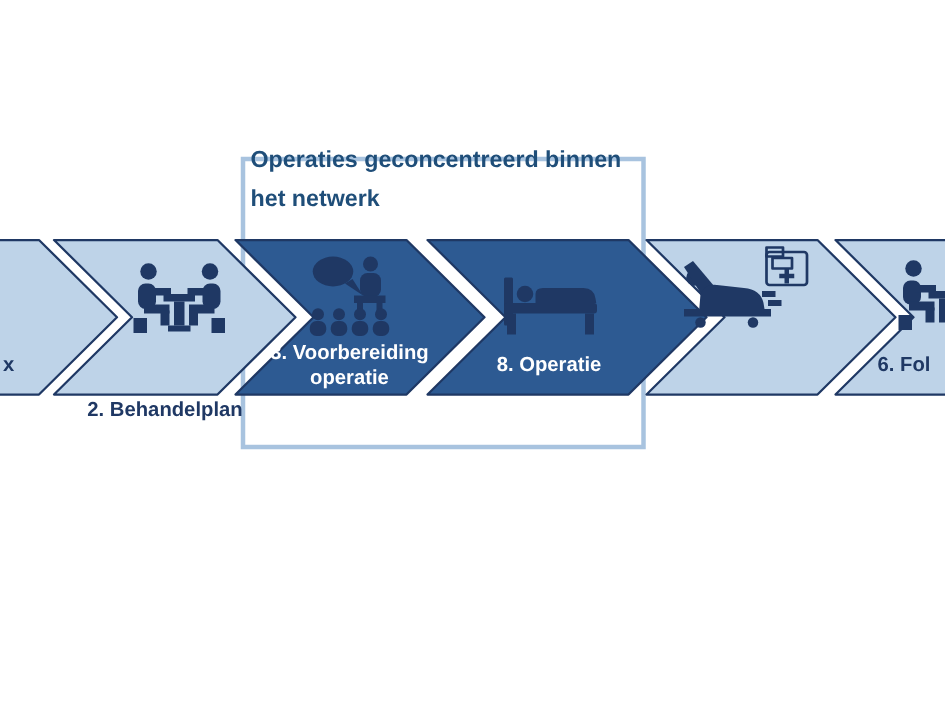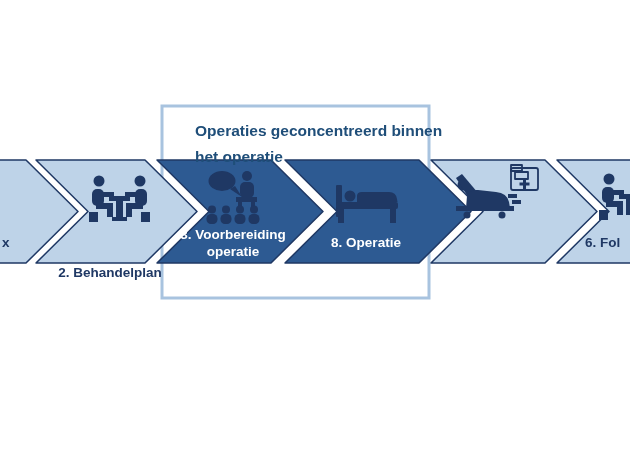--- a/index.html
+++ b/index.html
@@ -18,22 +18,22 @@
     background:var(--background);
     font-family:"Liberation Sans",sans-serif;
   }
   .stage svg{position:absolute;left:0;top:0;}
   .box-rect{fill:#ffffff;stroke:var(--box_border);stroke-width:3;}
   .chev-light{fill:var(--chevron_light);stroke:var(--icon_navy);stroke-width:1.5;stroke-linejoin:round;}
   .chev-dark{fill:var(--chevron_dark);stroke:var(--icon_navy);stroke-width:1.5;stroke-linejoin:round;}
   .icon-fill{fill:var(--icon_navy);stroke:none;}
   .icon-stroke{fill:none;stroke:var(--icon_navy);stroke-width:1.8;stroke-linejoin:round;}
   .box-title{
-    position:absolute;left:167px;top:118px;width:262px;
-    font-weight:700;font-size:15.5px;line-height:26px;color:var(--title_text);margin-left:28px;
+    position:absolute;left:167px;top:94px;width:262px;
+    font-weight:700;font-size:15.5px;line-height:26px;color:var(--title_text);
   }
   .box-title div{white-space:nowrap;}
   .step-label{
     position:absolute;font-weight:700;font-size:13.5px;line-height:17px;
     color:var(--label_on_light);text-align:center;
   }
   .on-dark{color:var(--label_on_dark);}
   .nowrap{white-space:nowrap;text-align:center;}
 </style>
 </head>
@@ -125,21 +125,21 @@
       <rect x="606" y="201" width="17" height="6"></rect>
       <rect x="617" y="205" width="6" height="10"></rect>
       <rect x="599" y="210" width="9" height="10"></rect>
       <rect x="619" y="194" width="20" height="5"></rect>
       <rect x="626" y="199" width="7" height="16"></rect>
     </g>
   </svg>
 
   <div class="box-title">
     <div>Operaties geconcentreerd binnen</div>
-    <div>het operatie</div>
+    <div>het netwerk</div>
   </div>
 
   <div class="step-label" style="left:2px;top:234px;width:20px;text-align:left;">x</div>
 
   <div class="step-label" style="left:40px;top:228px;width:140px;margin-top:36px;">2. Behandelplan</div>
 
   <div class="step-label on-dark" style="left:163px;top:226px;width:140px;">
     <div class="nowrap">3. Voorbereiding</div>
     <div class="nowrap">operatie</div>
   </div>

